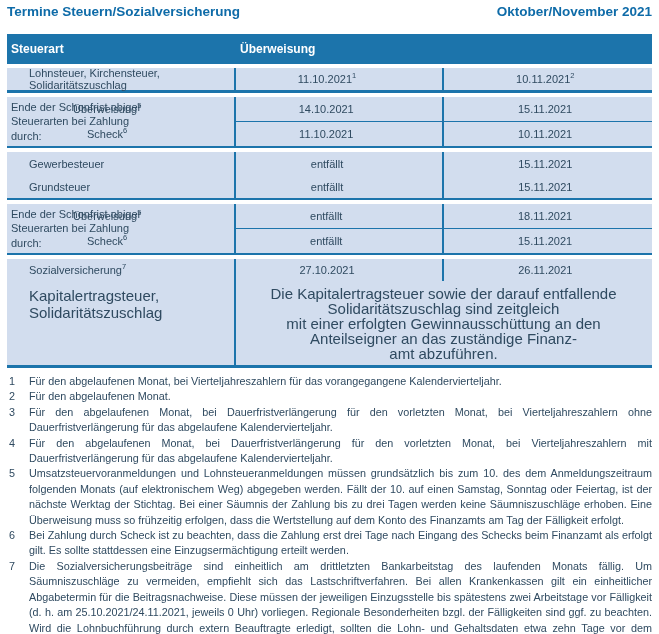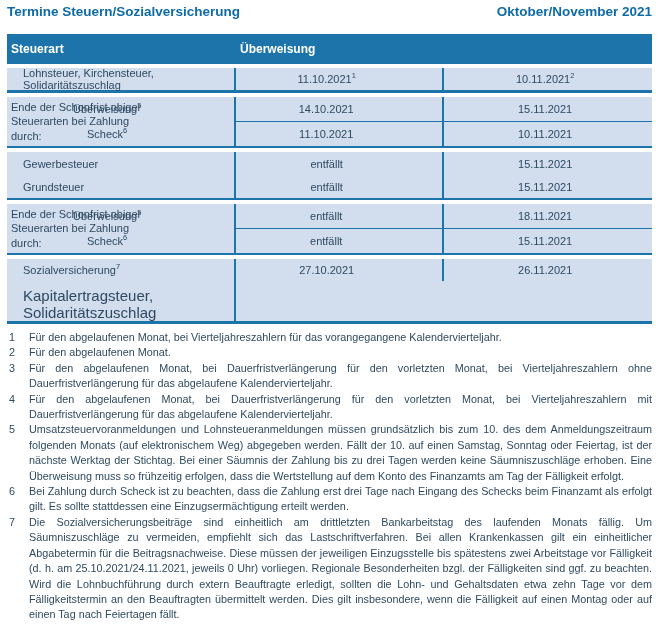--- a/index.html
+++ b/index.html
@@ -23,21 +23,21 @@
   .thead .h1{width:229px;padding-left:4px;}
   .thead .h2{padding-left:4px;}
   .block{position:relative;background:var(--rowbg);border-bottom:2px solid var(--accent);margin-top:4px;}
   .block.last{border-bottom-width:3px;}
   .vdiv{position:absolute;top:0;bottom:0;width:2px;background:var(--accent);}
   .v1{left:227px;}
   .v2{left:435px;}
   .v2.short{bottom:auto;height:22px;}
   .row{display:flex;align-items:center;font-size:11px;}
   .h22{height:22px;} .h23{height:23px;} .h24{height:24px;}
-  .c1{width:229px;padding-left:16px;}
+  .c1{width:229px;padding-left:22px;}
   .c2{width:248px;text-align:center;}
   .c3{width:237px;text-align:center;}
   .hdiv{height:1px;background:var(--accent);}
   .hdiv.partial{margin-left:229px;}
   .merged-label{
     position:absolute;left:0;top:0;bottom:0;width:152px;
     display:flex;align-items:center;padding-left:4px;
     font-size:11px;line-height:14.5px;
   }
   .c1sub{width:229px;text-align:center;padding-right:7px;}
@@ -128,20 +128,25 @@
   <div class="block last">
     <div class="vdiv v1"></div>
     <div class="vdiv v2 short"></div>
     <div class="row h22">
       <div class="c1"><span>Sozialversicherung</span><sup>7</sup></div>
       <div class="c2">27.10.2021</div>
       <div class="c3">26.11.2021</div>
     </div>
     <div class="kap-row">
       <div class="c1">Kapitalertragsteuer, Solidaritätszuschlag</div>
+      <div class="kap-note">
+        <div>Die Kapitalertragsteuer sowie der darauf entfallende Solidaritätszuschlag sind zeitgleich</div>
+        <div>mit einer erfolgten Gewinnausschüttung an den Anteilseigner an das zuständige Finanz-</div>
+        <div>amt abzuführen.</div>
+      </div>
     </div>
   </div>
 
   <div class="footnotes">
     <div class="fn">
       <div class="num">1</div>
       <div class="txt">Für den abgelaufenen Monat, bei Vierteljahreszahlern für das vorangegangene Kalendervierteljahr.</div>
     </div>
     <div class="fn">
       <div class="num">2</div>

